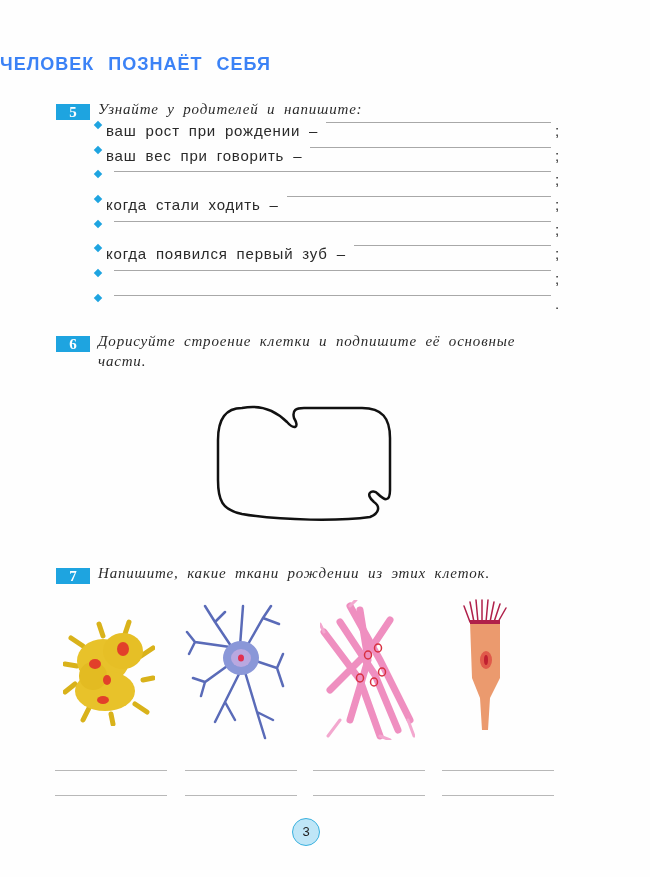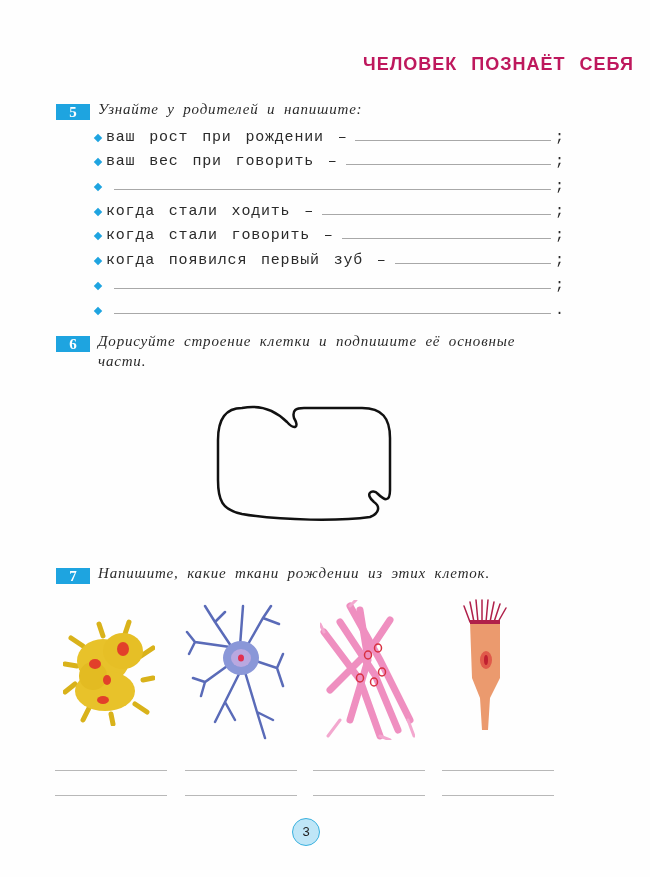--- a/index.html
+++ b/index.html
@@ -1,38 +1,38 @@
 <!DOCTYPE html>
 <html><head>
 <meta charset="utf-8">
 <style>
   html, body { margin: 0; padding: 0; }
   body {
     width: 650px; height: 877px; background: #fefefe; position: relative; overflow: hidden;
     font-family: "DejaVu Serif", "Liberation Serif", serif; color: #2a2a2a;
   }
   .title {
-    position: absolute; top: 54px; left: 0; width: 634px; text-align: right;
+    position: absolute; top: 54px; left: 0; width: 634px; text-align: left;
     font-family: "Liberation Sans", "DejaVu Sans", sans-serif; font-weight: bold;
-    font-size: 18px; color: #be185d; letter-spacing: 1px; word-spacing: 8px;
+    font-size: 18px; color: #3b82f6; letter-spacing: 1px; word-spacing: 8px;
   }
   .task { position: absolute; left: 56px; }
   .badge {
     position: absolute; left: 0; top: 0; width: 34px; height: 16px; background: #1ea4e0;
     color: #fff; font-family: "Liberation Serif", serif; font-weight: bold; font-size: 15px;
     line-height: 16px; text-align: center;
   }
   .task-text {
     position: absolute; left: 42px; top: -3px; font-size: 15px; letter-spacing: 0.8px;
     word-spacing: 4px; white-space: nowrap; font-family: "Liberation Serif", serif; font-style: italic;
   }
   .items { position: absolute; left: 95px; top: 122px; width: 470px; }
   .item {
-    position: relative; height: 24.7px; display: flex; align-items: flex-end;
-    font-size: 15px; font-family: Liberation Mono, monospace; letter-spacing: 0.8px; word-spacing: 4px;
+    position: relative; height: 24.7px; display: flex; 
+    font-size: 15px; font-family: Liberation Sans, sans-serif; letter-spacing: 0.8px; word-spacing: 4px;
   }
   .bullet {
     width: 6px; height: 6px; background: #1ea4e0; transform: rotate(45deg); margin: 0 5px 6px 0;
     flex: none;
   }
   .item-label { white-space: nowrap; line-height: 18px; }
   .answer-line {
     flex: 1; border-bottom: 1px solid #a8a8a8; margin: 0 4px 6px 8px; height: 0;
   }
   .punct { width: 10px; line-height: 18px; font-size: 15px; }
@@ -78,21 +78,20 @@
     <span class="punct">;</span>
   </div>
   <div class="item">
     <span class="bullet"></span>
     <span class="item-label">когда стали ходить –</span>
     <span class="answer-line"></span>
     <span class="punct">;</span>
   </div>
   <div class="item">
     <span class="bullet"></span>
-    <span class="item-label">когда стали говорить –</span>
     <span class="answer-line"></span>
     <span class="punct">;</span>
   </div>
   <div class="item">
     <span class="bullet"></span>
     <span class="item-label">когда появился первый зуб –</span>
     <span class="answer-line"></span>
     <span class="punct">;</span>
   </div>
   <div class="item">

